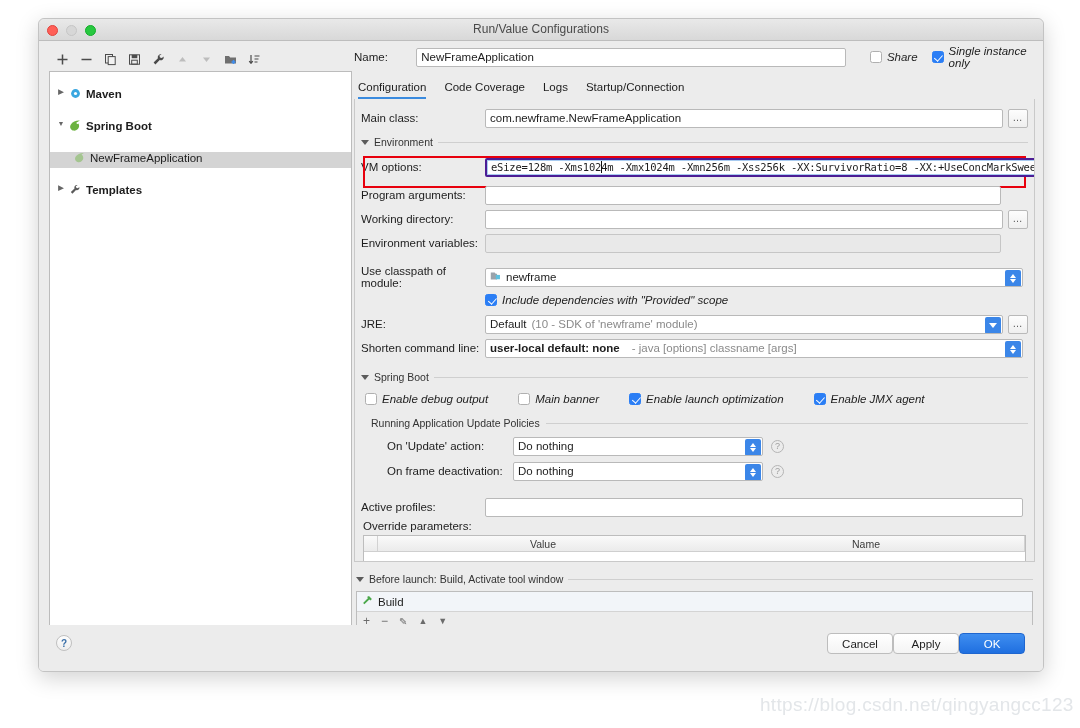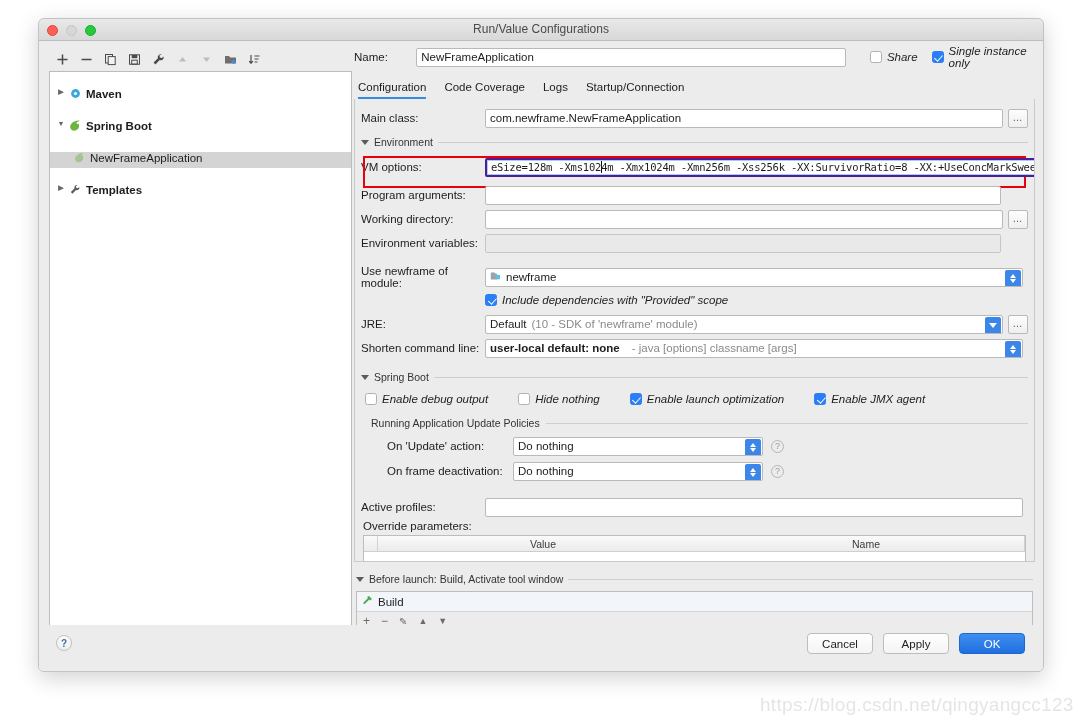--- a/index.html
+++ b/index.html
@@ -387,21 +387,21 @@
     border-radius: 50%;
     background: linear-gradient(#fdfdfd,#ededed);
     border: 1px solid #c0c0c0;
     color: #3a6fa8;
     font-size: 10px; font-weight: bold;
     display: flex; align-items: center; justify-content: center;
   }
   .btns {
     position: absolute;
     right: 18px; top: 8px;
-    display: flex; gap: 10px;
+    display: flex; 
   }
   .btn {
     min-width: 66px;
     height: 21px;
     border-radius: 4px;
     font-size: 11.5px;
     display: flex; align-items: center; justify-content: center;
     border: 1px solid #bdbdbd;
     background: linear-gradient(#ffffff,#f4f4f4);
     color: #1d1d1d;
@@ -606,21 +606,21 @@
           </div>
 
           <div class="frow">
             <span class="lbl">Environment variables:</span>
             <div class="grow" style="margin-right:27px;">
               <div class="txt disabled-field" style="position:relative;"></div>
             </div>
           </div>
 
           <div class="frow" style="margin-top:12px;">
-            <span class="lbl">Use newframe of module:</span>
+            <span class="lbl">Use classpath of module:</span>
             <div class="grow" style="margin-right:5px;">
               <div class="txt combo">
                 <span style="display:inline-flex;align-items:center;gap:5px;">
                   <span>
                     <svg width="11" height="10" viewBox="0 0 12 11">
                         <path d="M.8 1.6h4.3L6.2 3h1.5v6.3H.8z" fill="#9aa3ab"></path>
                         <rect x="6.3" y="4.3" width="4.6" height="4.8" fill="#5ec0df"></rect>
                       </svg>
                   </span>
                   <span>newframe</span>
@@ -674,21 +674,21 @@
             <span class="hline"></span>
           </div>
 
           <div class="sb-checks">
             <label class="ck">
               <span class="box"></span>
               <span>Enable debug output</span>
             </label>
             <label class="ck">
               <span class="box"></span>
-              <span>Hide nothing</span>
+              <span>Main banner</span>
             </label>
             <label class="ck">
               <span class="box on"></span>
               <span>Enable launch optimization</span>
             </label>
             <label class="ck">
               <span class="box on"></span>
               <span>Enable JMX agent</span>
             </label>
           </div>

